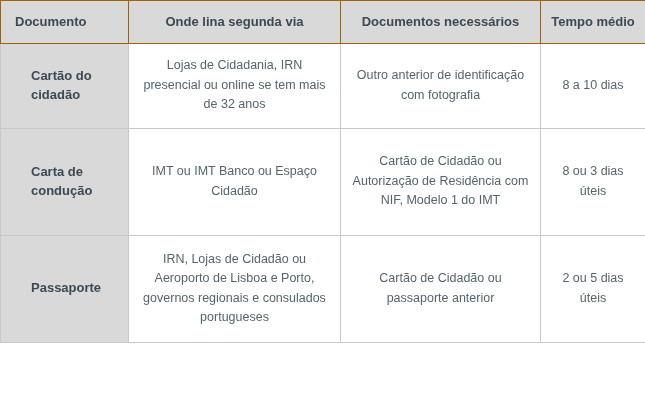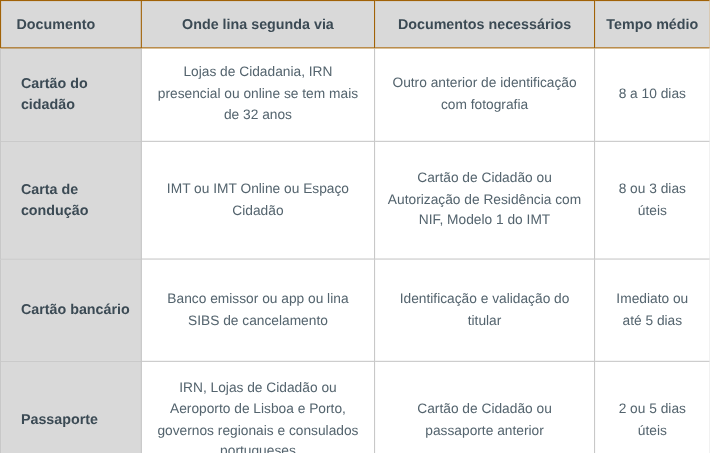--- a/index.html
+++ b/index.html
@@ -45,21 +45,21 @@
     text-align: center;
     vertical-align: middle;
     padding: 10px 10px;
     color: #54646e;
   }
   .doc-table td.row-head {
     background: #d9d9d9;
     color: #3b4a54;
     font-weight: bold;
     text-align: left;
-    padding-left: 18px;
+    padding-left: 30px;
     font-size: 13px;
     line-height: 1.4;
   }
   .doc-table tr.r-cartao-cidadao td { height: 64px; }
   .doc-table tr.r-carta-conducao td { height: 86px; }
   .doc-table tr.r-cartao-bancario td { height: 72px; }
   .doc-table tr.r-passaporte td { height: 86px; }
 </style>
 </head>
 <body>
@@ -81,29 +81,23 @@
   </thead>
   <tbody>
     <tr class="r-cartao-cidadao">
       <td class="row-head">Cartão do cidadão</td>
       <td>Lojas de Cidadania, IRN presencial ou online se tem mais de 32 anos</td>
       <td>Outro anterior de identificação com fotografia</td>
       <td>8 a 10 dias</td>
     </tr>
     <tr class="r-carta-conducao">
       <td class="row-head">Carta de condução</td>
-      <td>IMT ou IMT Online ou Espaço Cidadão</td>
+      <td>IMT ou IMT Banco ou Espaço Cidadão</td>
       <td>Cartão de Cidadão ou Autorização de Residência com NIF, Modelo 1 do IMT</td>
       <td>8 ou 3 dias úteis</td>
-    </tr>
-    <tr class="r-cartao-bancario">
-      <td class="row-head">Cartão bancário</td>
-      <td>Banco emissor ou app ou lina SIBS de cancelamento</td>
-      <td>Identificação e validação do titular</td>
-      <td>Imediato ou até 5 dias</td>
     </tr>
     <tr class="r-passaporte">
       <td class="row-head">Passaporte</td>
       <td>IRN, Lojas de Cidadão ou Aeroporto de Lisboa e Porto, governos regionais e consulados portugueses</td>
       <td>Cartão de Cidadão ou passaporte anterior</td>
       <td>2 ou 5 dias úteis</td>
     </tr>
   </tbody>
 </table>
 

